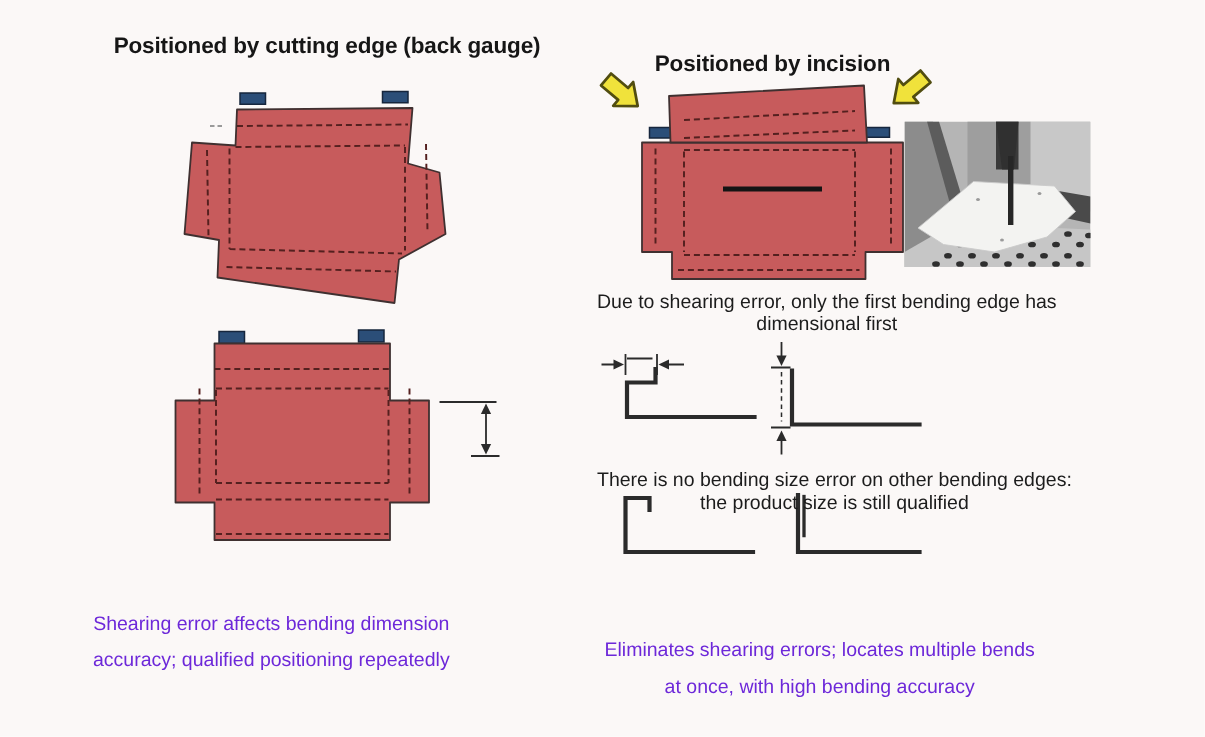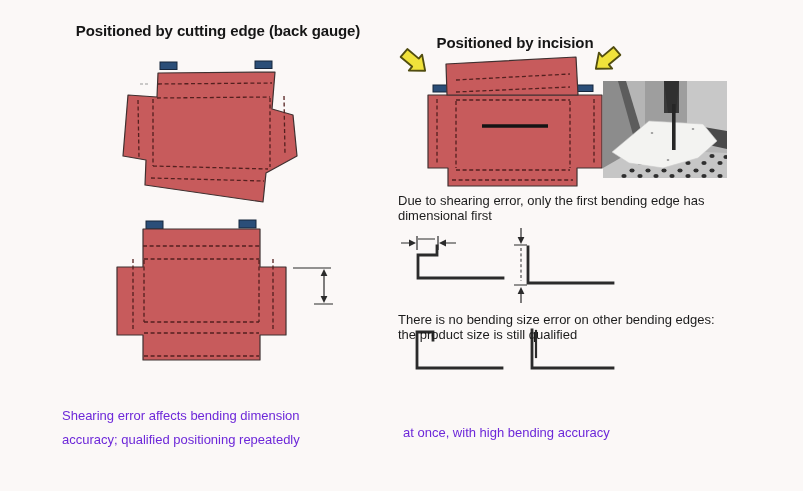--- a/index.html
+++ b/index.html
@@ -4,21 +4,21 @@
 <style>
   :root{
     --sheet-red:#c75b5c; --sheet-outline:#3f3030; --fold-dash:#54201f;
     --gauge-navy:#2b4e78; --gauge-edge:#16263d; --arrow-yellow:#f0e23b;
     --line-dark:#2b2b2b; --background:#fbf8f7;
   }
   html,body{margin:0;padding:0;}
   body{font-family:"Liberation Sans", sans-serif; background:#fff;}
   #stage{position:relative;width:803px;height:491px;background:var(--background);overflow:hidden;}
   #gfx{position:absolute;left:0;top:0;}
-  .abs{position:absolute;white-space:nowrap;}
+  .abs{position:absolute;white-space:nowrap;text-align:center;}
   .title{font-weight:bold;font-size:15px;color:#161616;text-align:center;letter-spacing:-0.1px;}
   .note{font-size:13px;line-height:15px;color:#1c1c1c;}
   .caption{font-size:13px;color:#6d28d9;}
   .caption-left{line-height:23.5px;}
   .caption-right{line-height:24.5px;}
   
   .sheet{fill:var(--sheet-red);stroke:var(--sheet-outline);stroke-width:1.2;stroke-linejoin:round;}
   .stop{fill:var(--gauge-navy);stroke:var(--gauge-edge);stroke-width:1;}
   .fold{stroke:var(--fold-dash);stroke-width:1.3;stroke-dasharray:4 2.6;fill:none;}
   .fold-gray{stroke:#9a9a9a;stroke-width:1.2;stroke-dasharray:3 2;fill:none;}
@@ -179,16 +179,17 @@
     <div>There is no bending size error on other bending edges:</div>
     <div>the product size is still qualified</div>
   </div>
 
   <div class="abs caption caption-left" style="left:62px;top:404px;">
     <div>Shearing error affects bending dimension</div>
     <div>accuracy; qualified positioning repeatedly</div>
   </div>
 
   <div class="abs caption caption-right" style="left:403px;top:421px;">
+    <div>Eliminates shearing errors; locates multiple bends</div>
     <div>at once, with high bending accuracy</div>
   </div>
 
 </div>
 
 </body></html>

